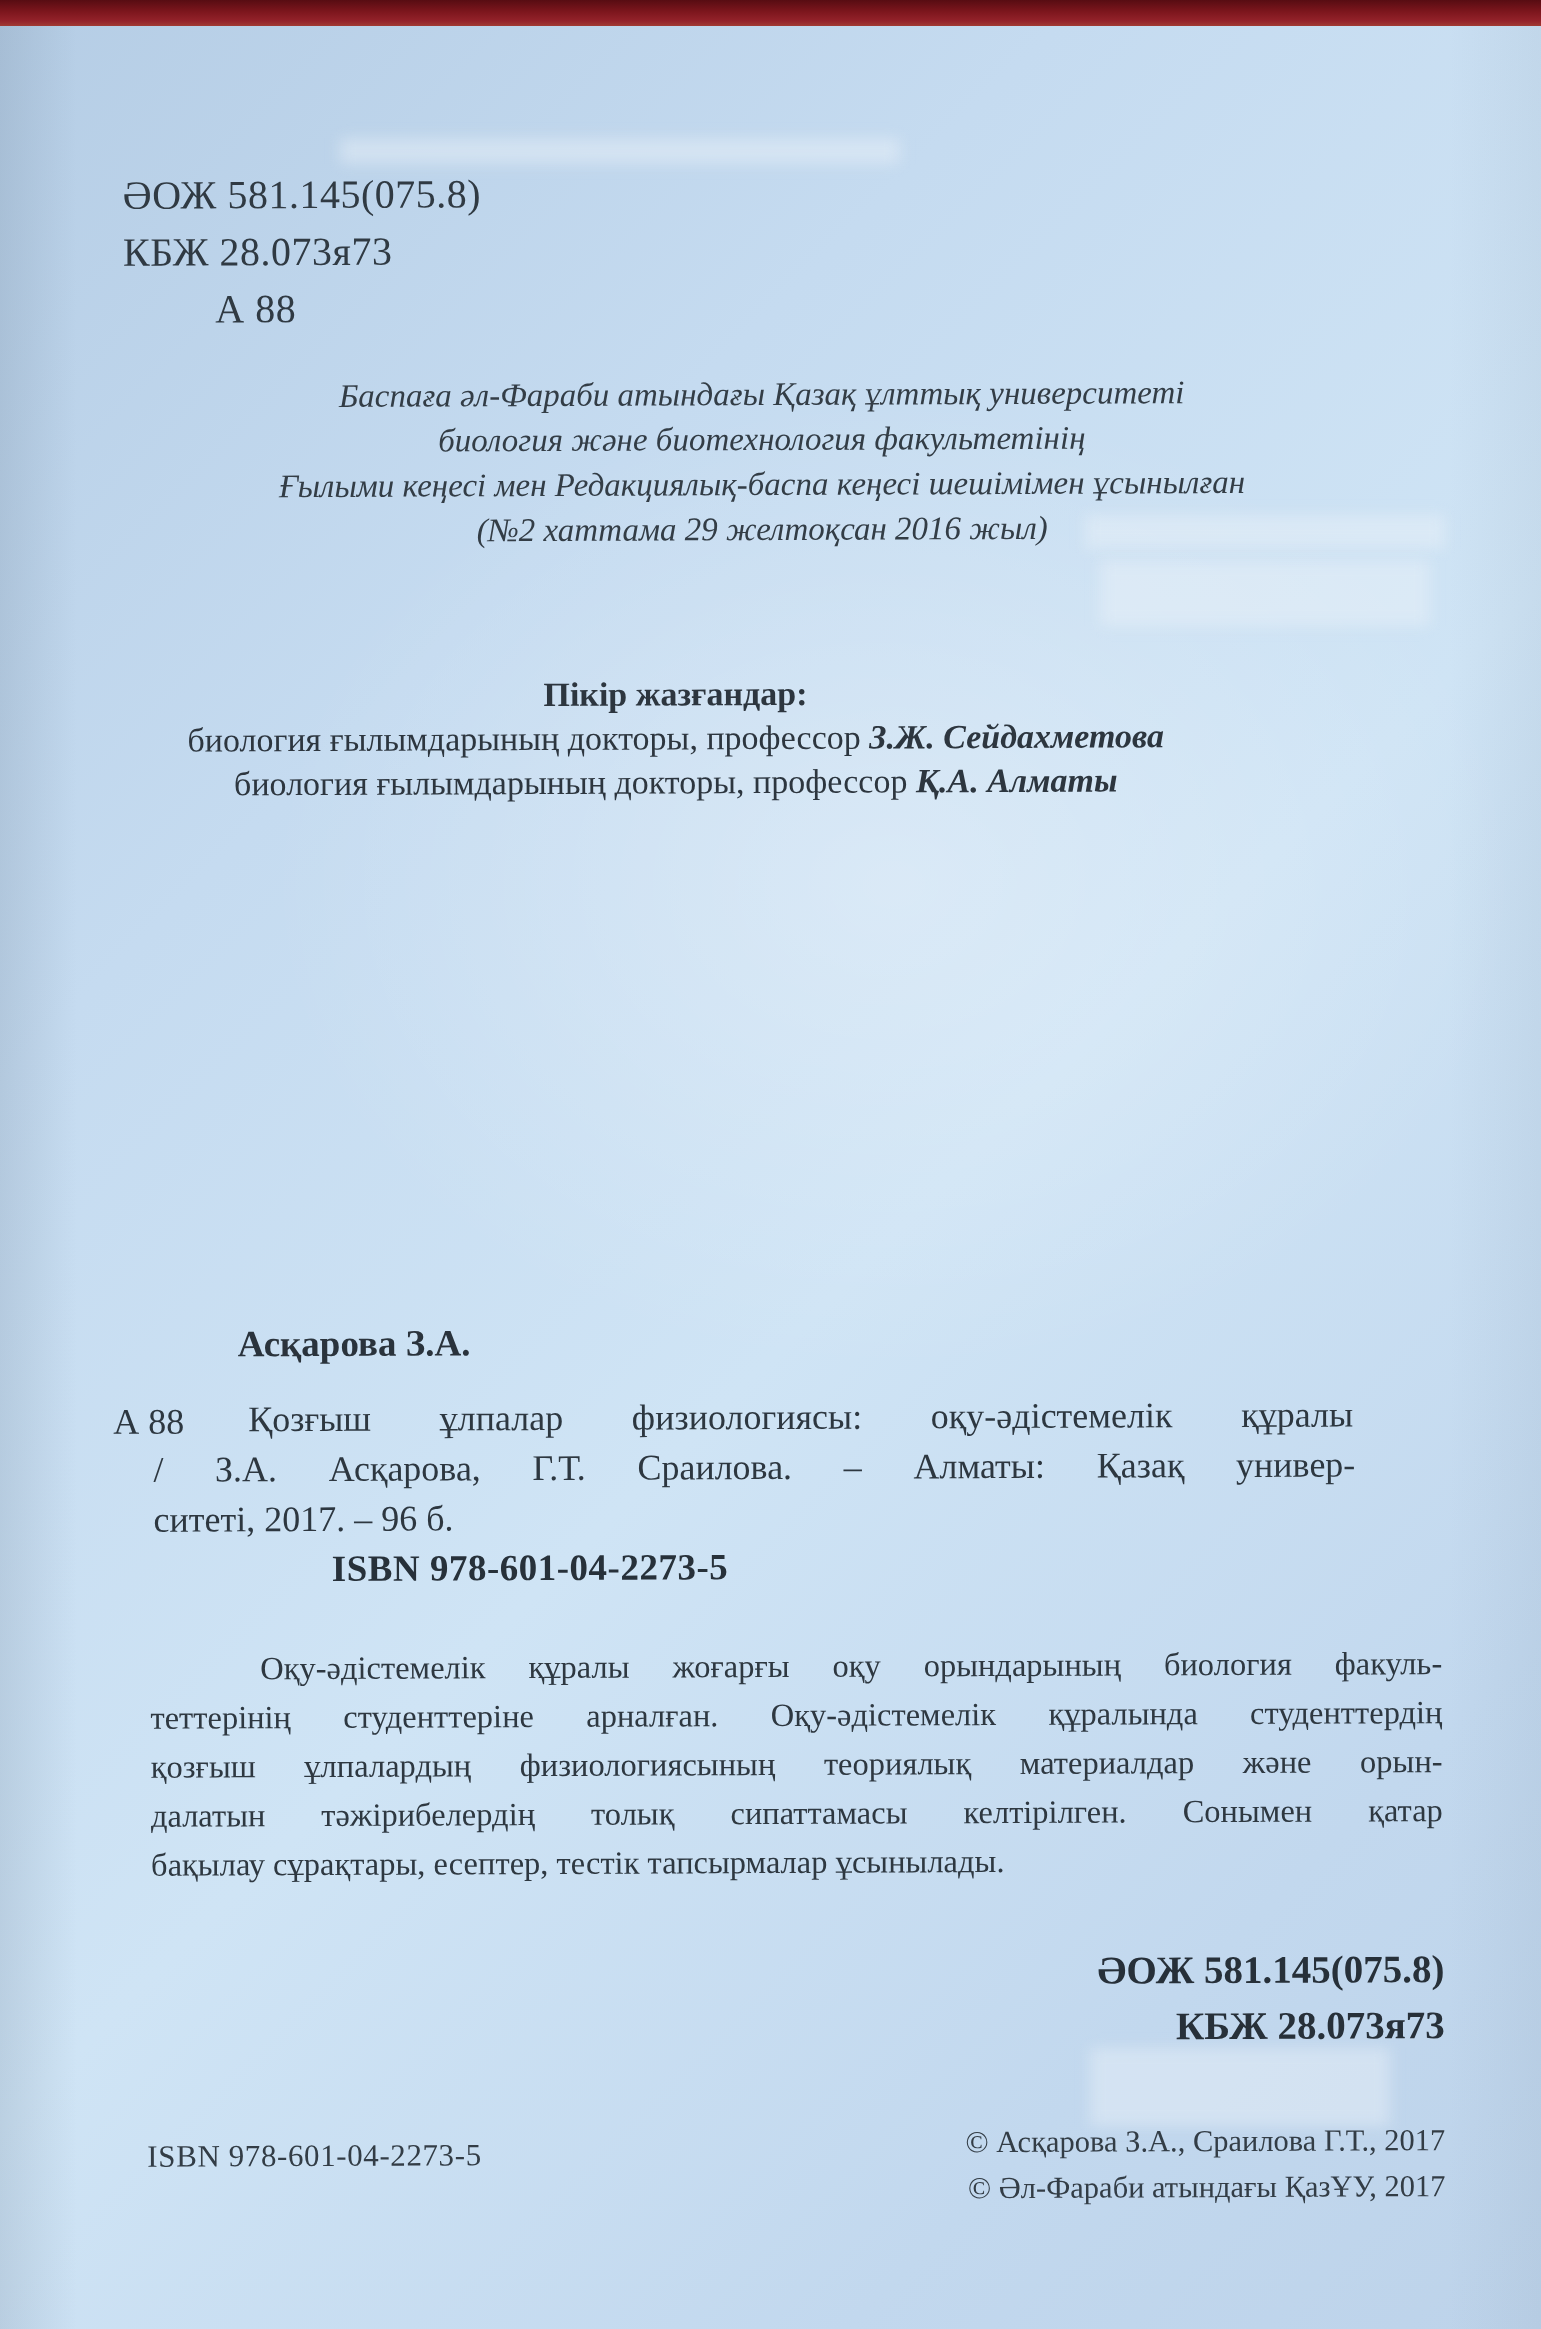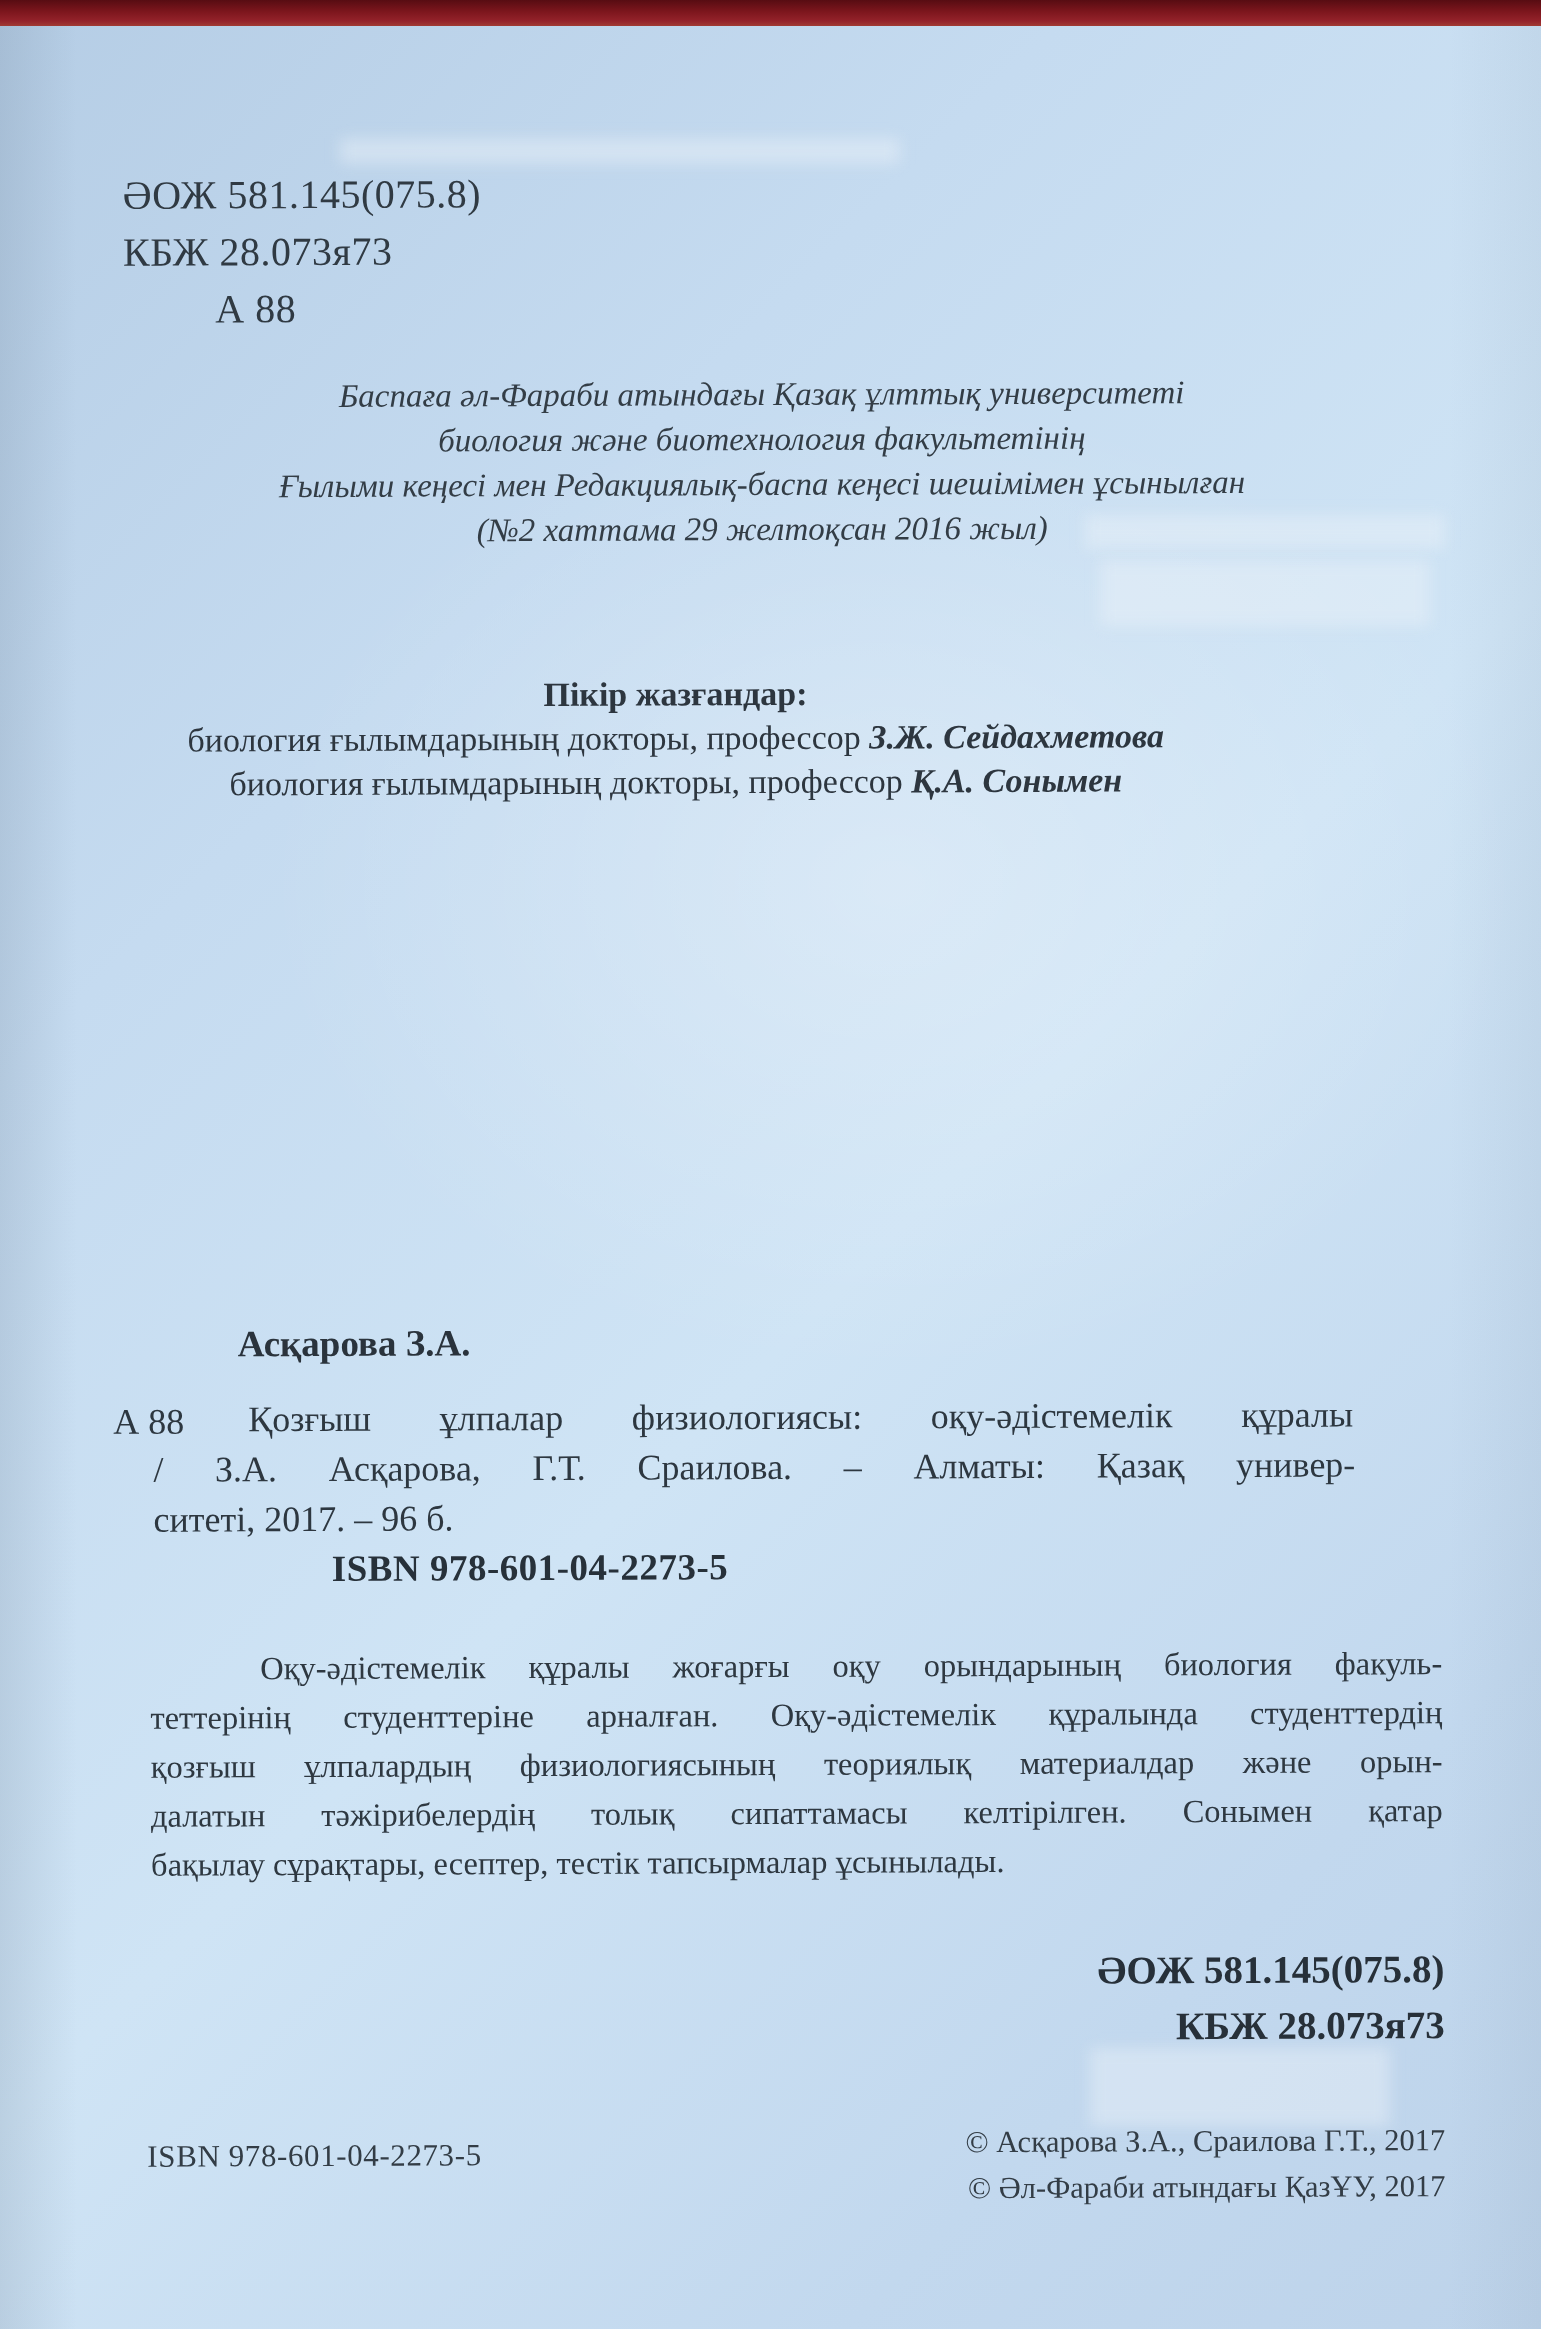--- a/index.html
+++ b/index.html
@@ -111,21 +111,21 @@
   <div class="approval">
     <div>Баспаға әл-Фараби атындағы Қазақ ұлттық университеті</div>
     <div>биология және биотехнология факультетінің</div>
     <div>Ғылыми кеңесі мен Редакциялық-баспа кеңесі шешімімен ұсынылған</div>
     <div>(№2 хаттама 29 желтоқсан 2016 жыл)</div>
   </div>
 
   <div class="reviewers">
     <div class="heading">Пікір жазғандар:</div>
     <div><span>биология ғылымдарының докторы, профессор </span><span class="name">З.Ж. Сейдахметова</span></div>
-    <div><span>биология ғылымдарының докторы, профессор </span><span class="name">Қ.А. Сонымен</span></div>
+    <div><span>биология ғылымдарының докторы, профессор </span><span class="name">Қ.А. Алматы</span></div>
   </div>
 
   <div class="card-author">Асқарова З.А.</div>
 
   <div class="card">
     <div class="index">А 88</div>
     <div class="line l1">Қозғыш ұлпалар физиологиясы: оқу-әдістемелік құралы</div>
     <div class="line l2">/ З.А. Асқарова, Г.Т. Сраилова. – Алматы: Қазақ универ-</div>
     <div class="line l3">ситеті, 2017. – 96 б.</div>
   </div>

